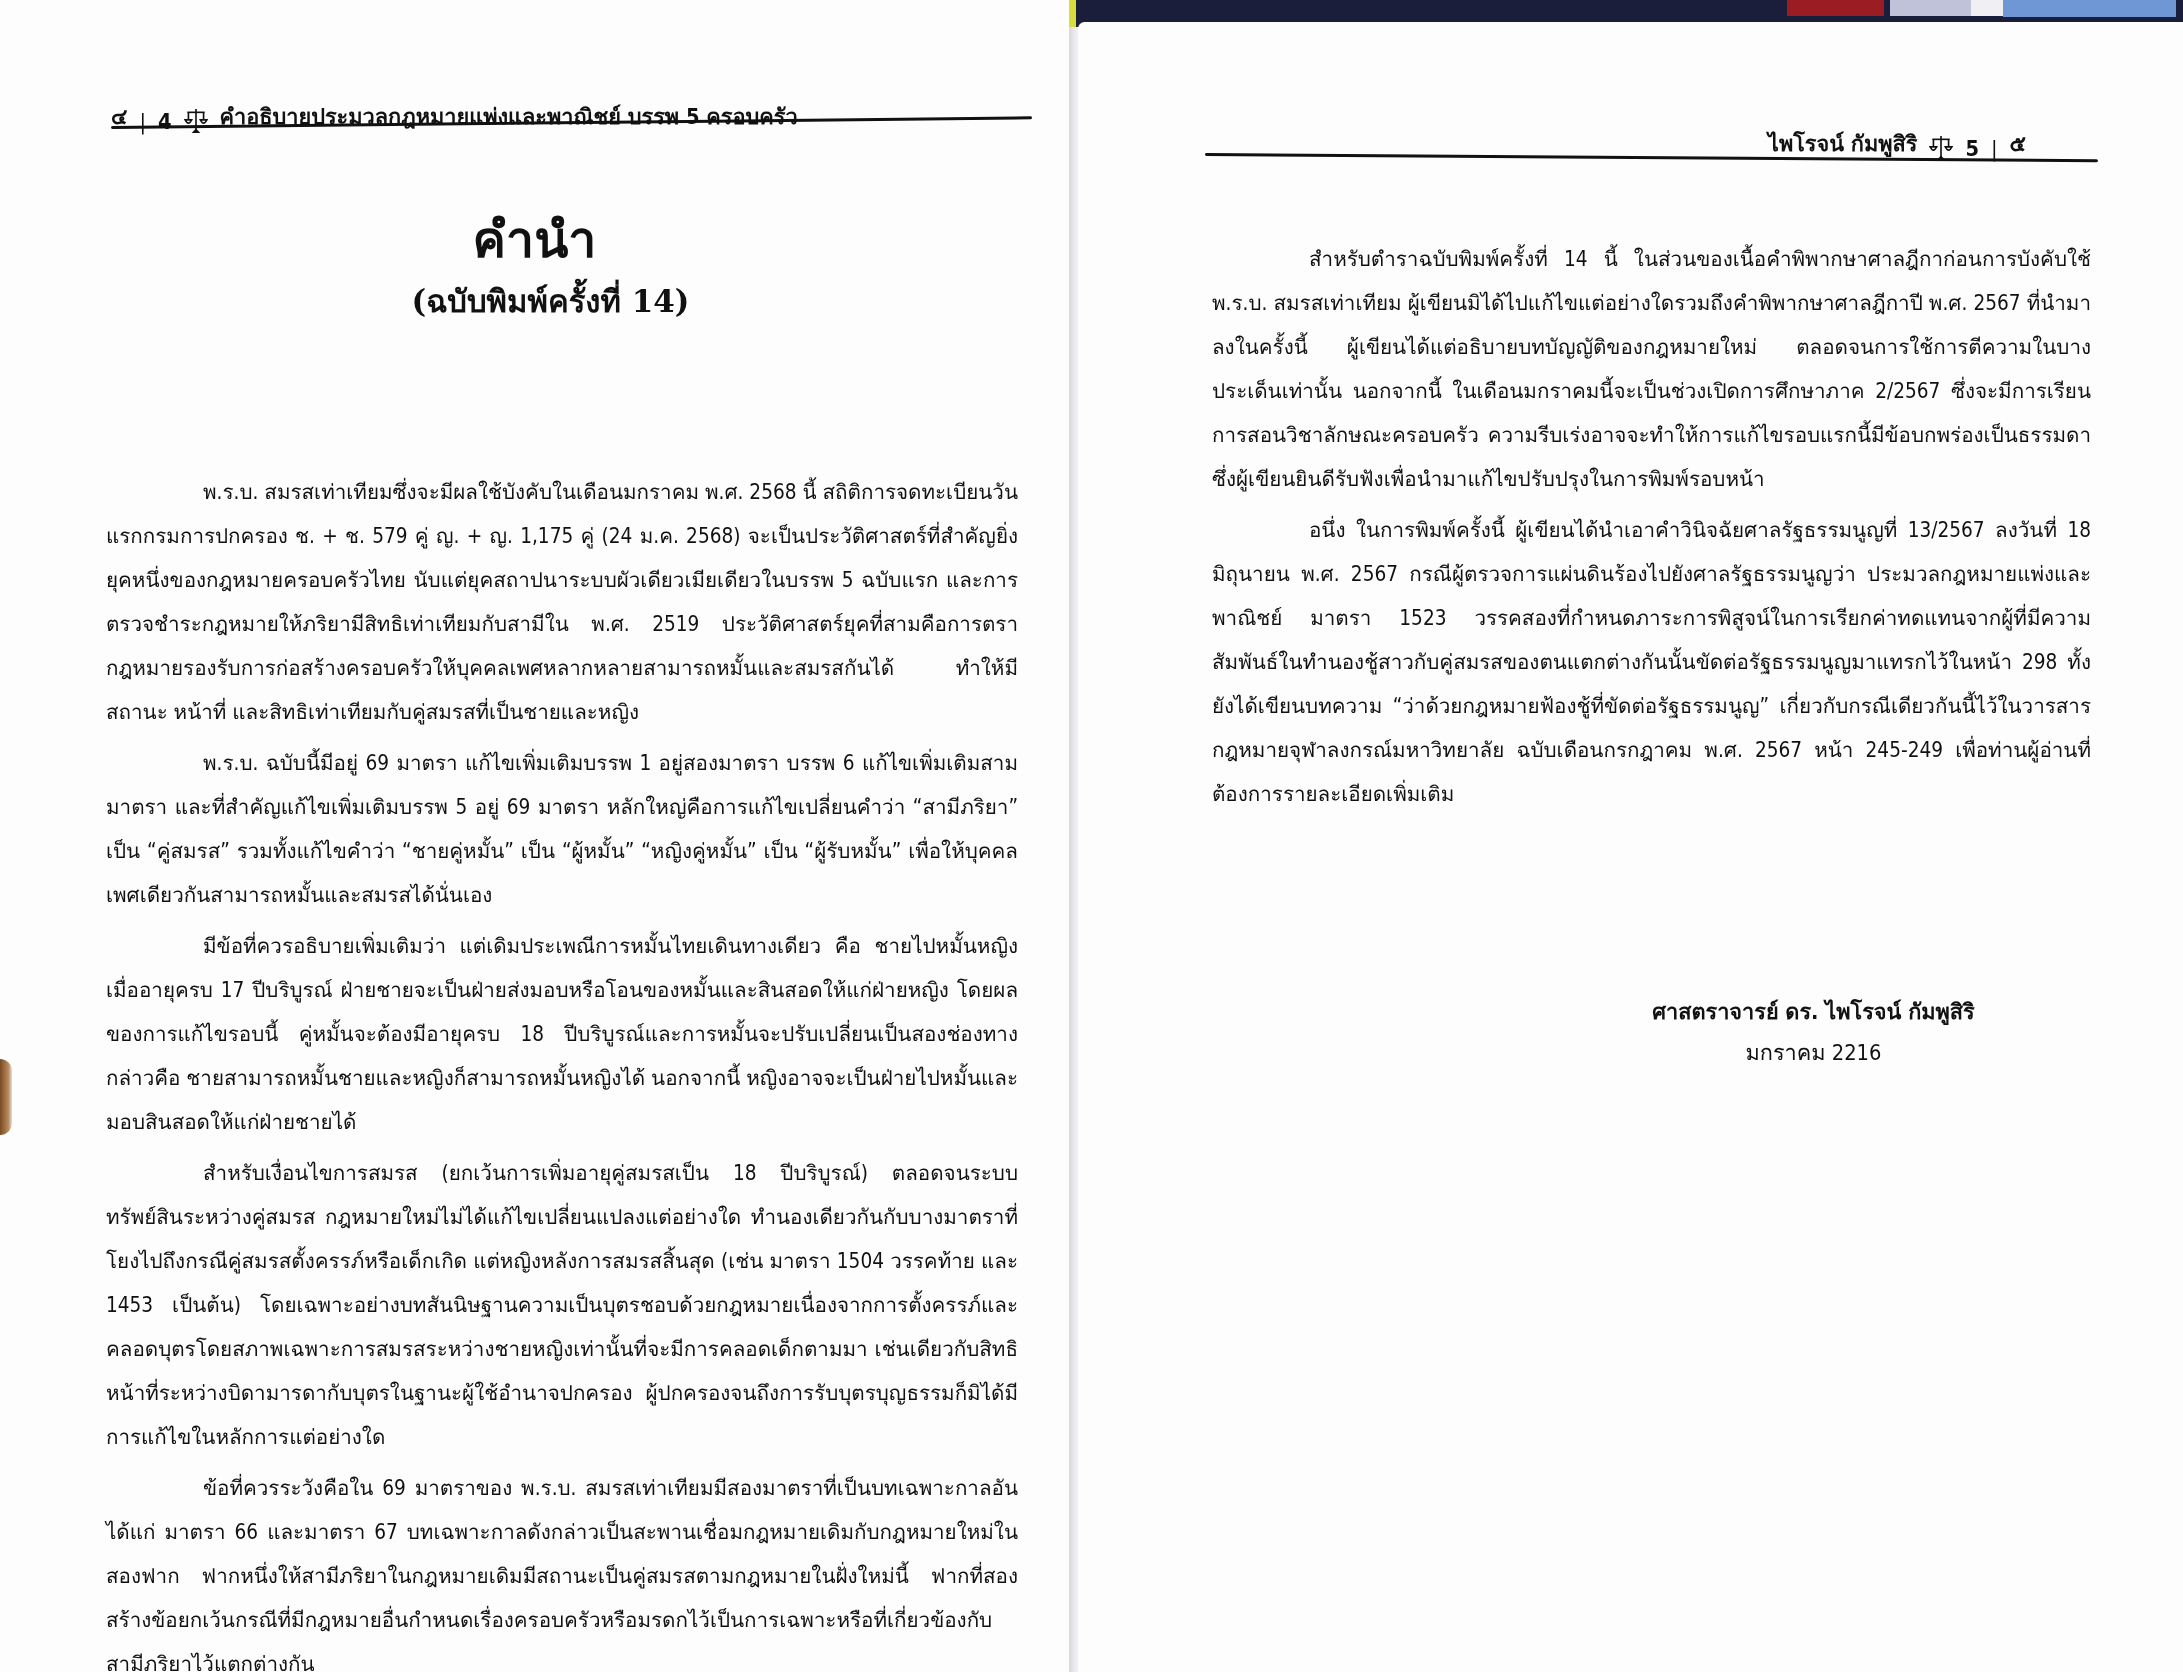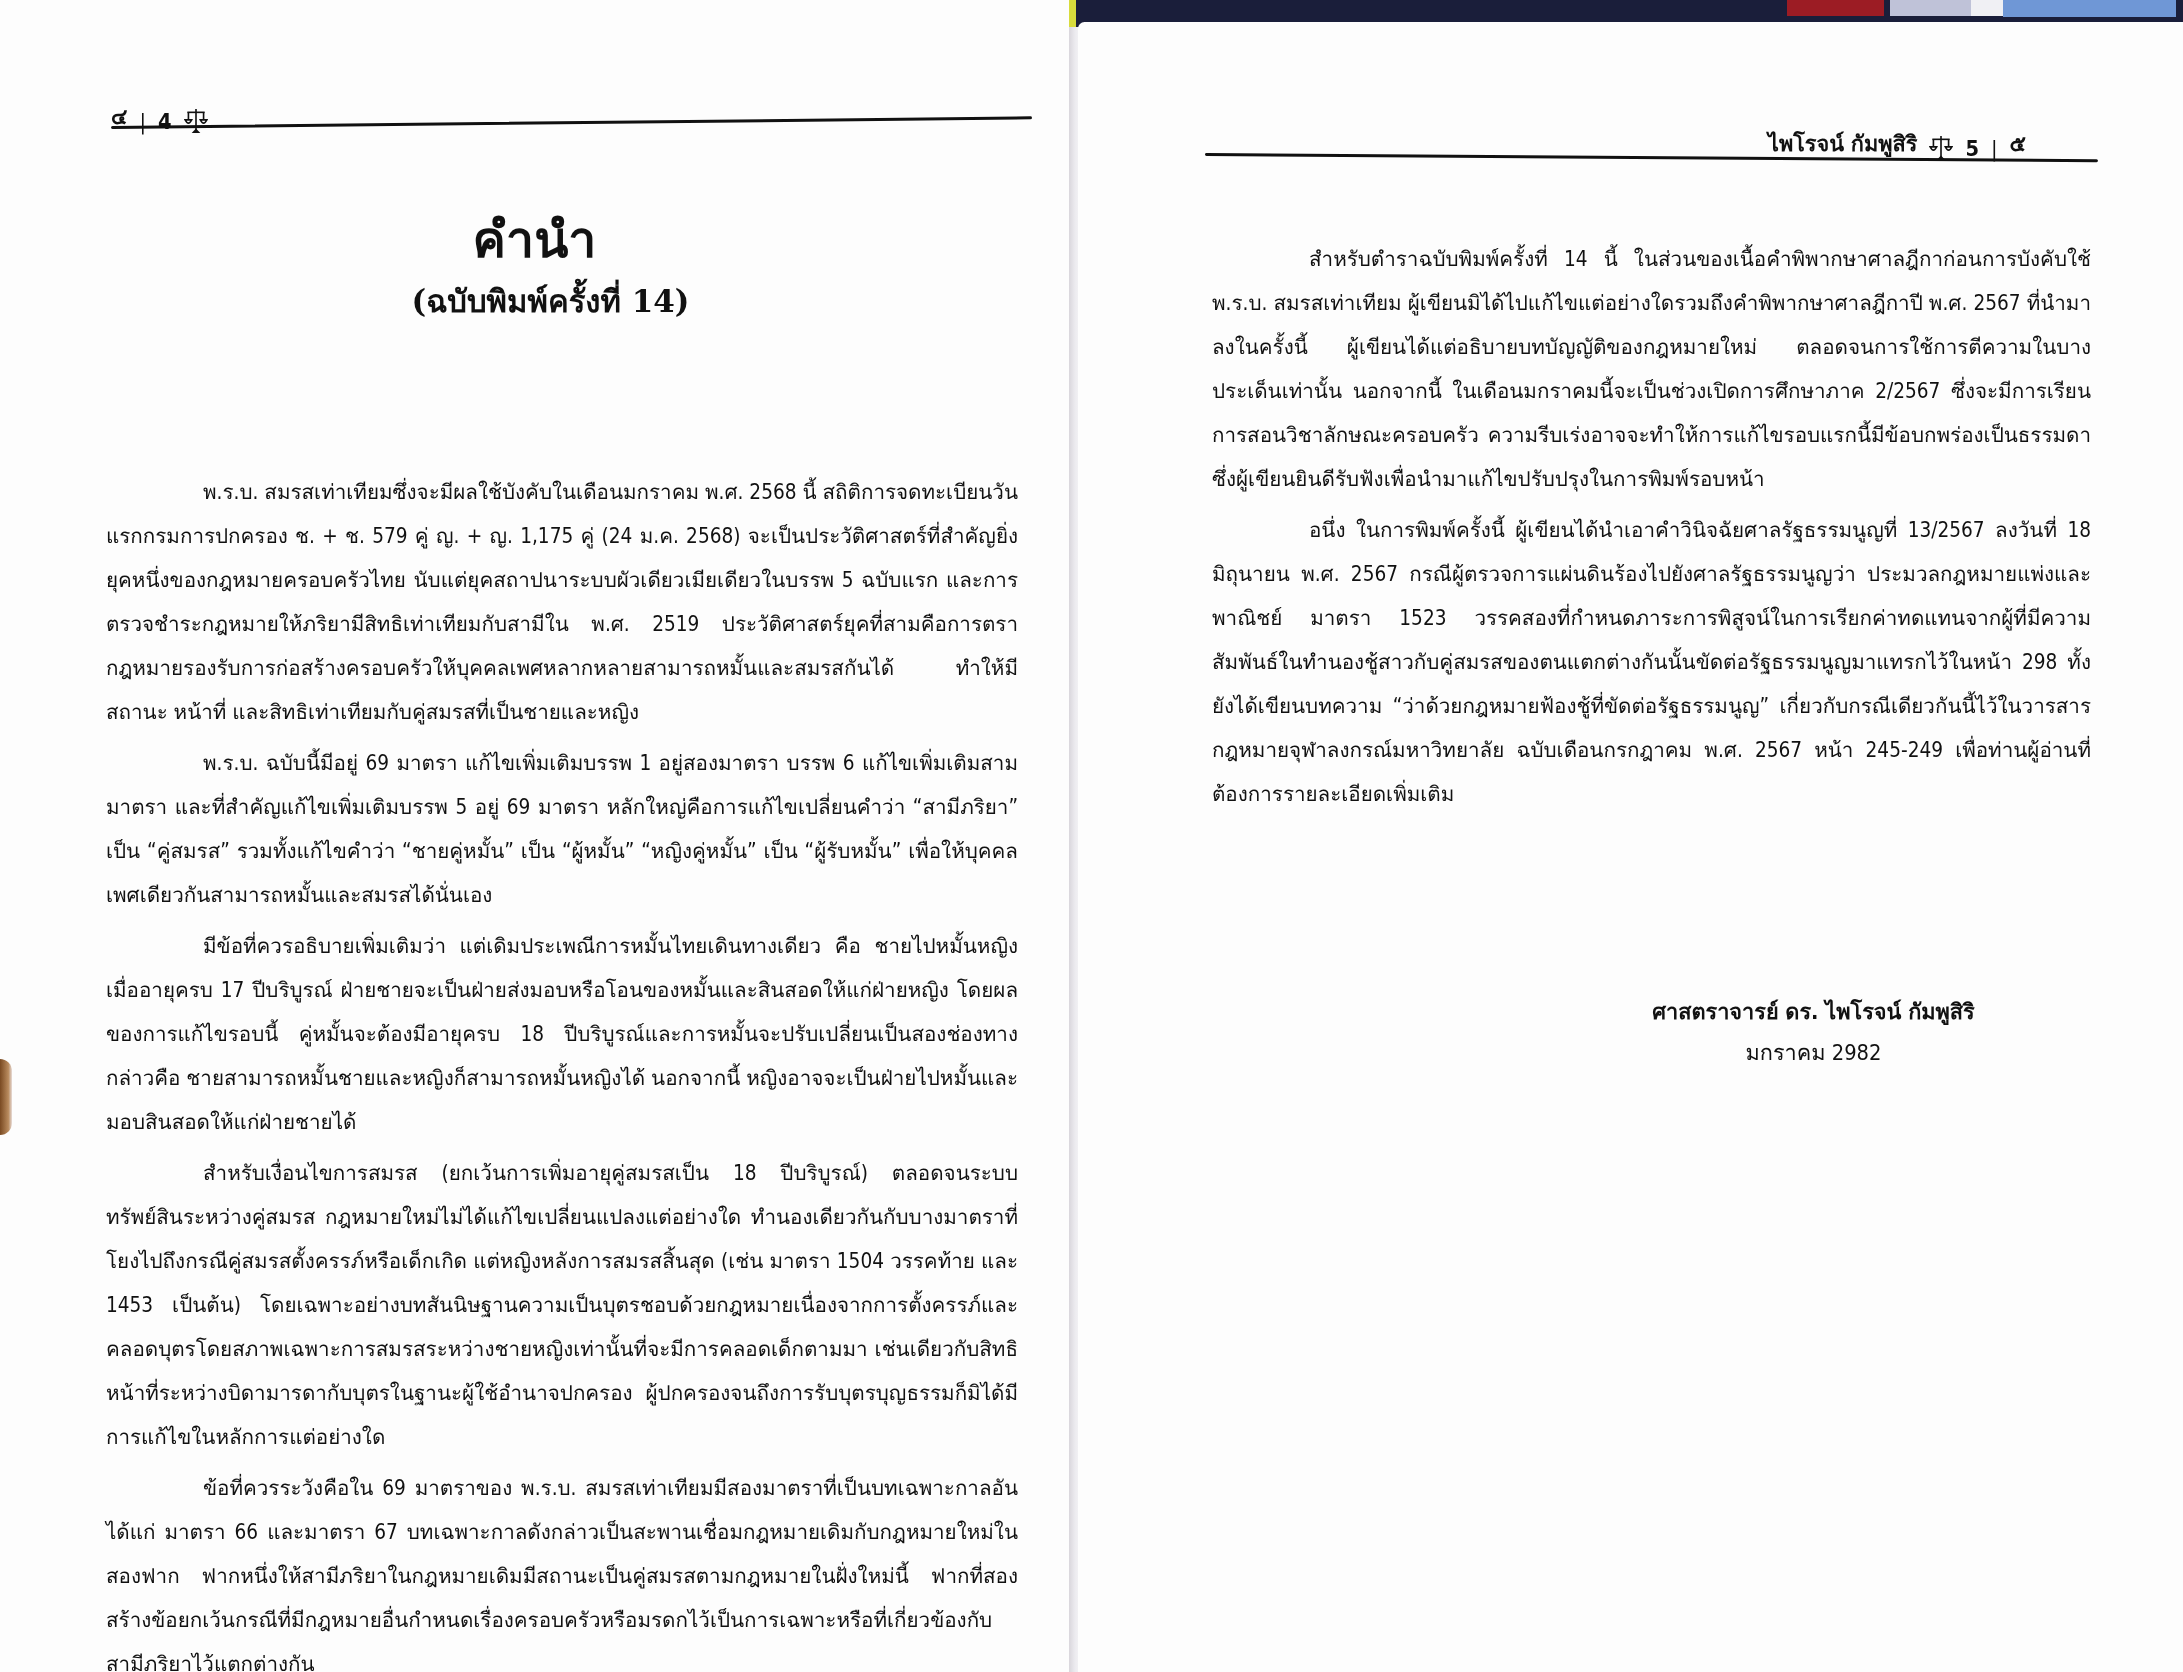--- a/index.html
+++ b/index.html
@@ -98,20 +98,21 @@
         <g fill="none" stroke="#111" stroke-width="3">
           <line x1="22" y1="2" x2="22" y2="42"></line>
           <line x1="6" y1="8" x2="38" y2="8"></line>
           <path d="M2 22 Q8 34 14 22 Z M30 22 Q36 34 42 22 Z"></path>
           <line x1="8" y1="8" x2="8" y2="22"></line>
           <line x1="36" y1="8" x2="36" y2="22"></line>
         </g>
         <path d="M14 46 L30 46 L22 38 Z" fill="#111"></path>
       </svg>
   </span>
+  <span>คำอธิบายประมวลกฎหมายแพ่งและพาณิชย์  บรรพ 5 ครอบครัว</span>
 </div>
 <div class="rh-line-left"></div>
 
 <div class="chapter-title title-main">คำนำ</div>
 <div class="chapter-title title-sub">(ฉบับพิมพ์ครั้งที่ 14)</div>
 
 <div class="body-text body-left">
   <p>พ.ร.บ. สมรสเท่าเทียมซึ่งจะมีผลใช้บังคับในเดือนมกราคม พ.ศ. 2568 นี้  สถิติการจดทะเบียนวันแรกกรมการปกครอง  ช. + ช. 579 คู่  ญ. + ญ. 1,175 คู่ (24 ม.ค. 2568) จะเป็นประวัติศาสตร์ที่สำคัญยิ่งยุคหนึ่งของกฎหมายครอบครัวไทย  นับแต่ยุคสถาปนาระบบผัวเดียวเมียเดียวในบรรพ 5 ฉบับแรก  และการตรวจชำระกฎหมายให้ภริยามีสิทธิเท่าเทียมกับสามีใน พ.ศ. 2519 ประวัติศาสตร์ยุคที่สามคือการตรากฎหมายรองรับการก่อสร้างครอบครัวให้บุคคลเพศหลากหลายสามารถหมั้นและสมรสกันได้  ทำให้มีสถานะ  หน้าที่  และสิทธิเท่าเทียมกับคู่สมรสที่เป็นชายและหญิง</p>
   <p>พ.ร.บ. ฉบับนี้มีอยู่ 69 มาตรา   แก้ไขเพิ่มเติมบรรพ 1 อยู่สองมาตรา   บรรพ 6 แก้ไขเพิ่มเติมสามมาตรา  และที่สำคัญแก้ไขเพิ่มเติมบรรพ 5 อยู่ 69 มาตรา  หลักใหญ่คือการแก้ไขเปลี่ยนคำว่า “สามีภริยา”  เป็น  “คู่สมรส”  รวมทั้งแก้ไขคำว่า  “ชายคู่หมั้น”  เป็น  “ผู้หมั้น”   “หญิงคู่หมั้น”  เป็น “ผู้รับหมั้น”  เพื่อให้บุคคลเพศเดียวกันสามารถหมั้นและสมรสได้นั่นเอง</p>
   <p>มีข้อที่ควรอธิบายเพิ่มเติมว่า  แต่เดิมประเพณีการหมั้นไทยเดินทางเดียว  คือ  ชายไปหมั้นหญิงเมื่ออายุครบ  17  ปีบริบูรณ์  ฝ่ายชายจะเป็นฝ่ายส่งมอบหรือโอนของหมั้นและสินสอดให้แก่ฝ่ายหญิง  โดยผลของการแก้ไขรอบนี้  คู่หมั้นจะต้องมีอายุครบ 18 ปีบริบูรณ์และการหมั้นจะปรับเปลี่ยนเป็นสองช่องทาง  กล่าวคือ  ชายสามารถหมั้นชายและหญิงก็สามารถหมั้นหญิงได้  นอกจากนี้  หญิงอาจจะเป็นฝ่ายไปหมั้นและมอบสินสอดให้แก่ฝ่ายชายได้</p>
@@ -143,15 +144,15 @@
 </div>
 <div class="rh-line-right"></div>
 
 <div class="body-text body-right">
   <p>สำหรับตำราฉบับพิมพ์ครั้งที่ 14 นี้  ในส่วนของเนื้อคำพิพากษาศาลฎีกาก่อนการบังคับใช้ พ.ร.บ.  สมรสเท่าเทียม   ผู้เขียนมิได้ไปแก้ไขแต่อย่างใดรวมถึงคำพิพากษาศาลฎีกาปี  พ.ศ.  2567  ที่นำมาลงในครั้งนี้   ผู้เขียนได้แต่อธิบายบทบัญญัติของกฎหมายใหม่   ตลอดจนการใช้การตีความในบางประเด็นเท่านั้น  นอกจากนี้  ในเดือนมกราคมนี้จะเป็นช่วงเปิดการศึกษาภาค 2/2567 ซึ่งจะมีการเรียนการสอนวิชาลักษณะครอบครัว   ความรีบเร่งอาจจะทำให้การแก้ไขรอบแรกนี้มีข้อบกพร่องเป็นธรรมดา   ซึ่งผู้เขียนยินดีรับฟังเพื่อนำมาแก้ไขปรับปรุงในการพิมพ์รอบหน้า</p>
   <p>อนึ่ง  ในการพิมพ์ครั้งนี้  ผู้เขียนได้นำเอาคำวินิจฉัยศาลรัฐธรรมนูญที่ 13/2567  ลงวันที่ 18  มิถุนายน  พ.ศ.  2567   กรณีผู้ตรวจการแผ่นดินร้องไปยังศาลรัฐธรรมนูญว่า  ประมวลกฎหมายแพ่งและพาณิชย์   มาตรา  1523  วรรคสองที่กำหนดภาระการพิสูจน์ในการเรียกค่าทดแทนจากผู้ที่มีความสัมพันธ์ในทำนองชู้สาวกับคู่สมรสของตนแตกต่างกันนั้นขัดต่อรัฐธรรมนูญมาแทรกไว้ในหน้า 298 ทั้งยังได้เขียนบทความ “ว่าด้วยกฎหมายฟ้องชู้ที่ขัดต่อรัฐธรรมนูญ” เกี่ยวกับกรณีเดียวกันนี้ไว้ในวารสารกฎหมายจุฬาลงกรณ์มหาวิทยาลัย  ฉบับเดือนกรกฎาคม พ.ศ. 2567  หน้า 245-249 เพื่อท่านผู้อ่านที่ต้องการรายละเอียดเพิ่มเติม</p>
 </div>
 
 <div class="signature">
   <div class="sig-name">ศาสตราจารย์ ดร. ไพโรจน์  กัมพูสิริ</div>
-  <div class="sig-date">มกราคม 2982</div>
+  <div class="sig-date">มกราคม 2216</div>
 </div>
 
 
 </body></html>

